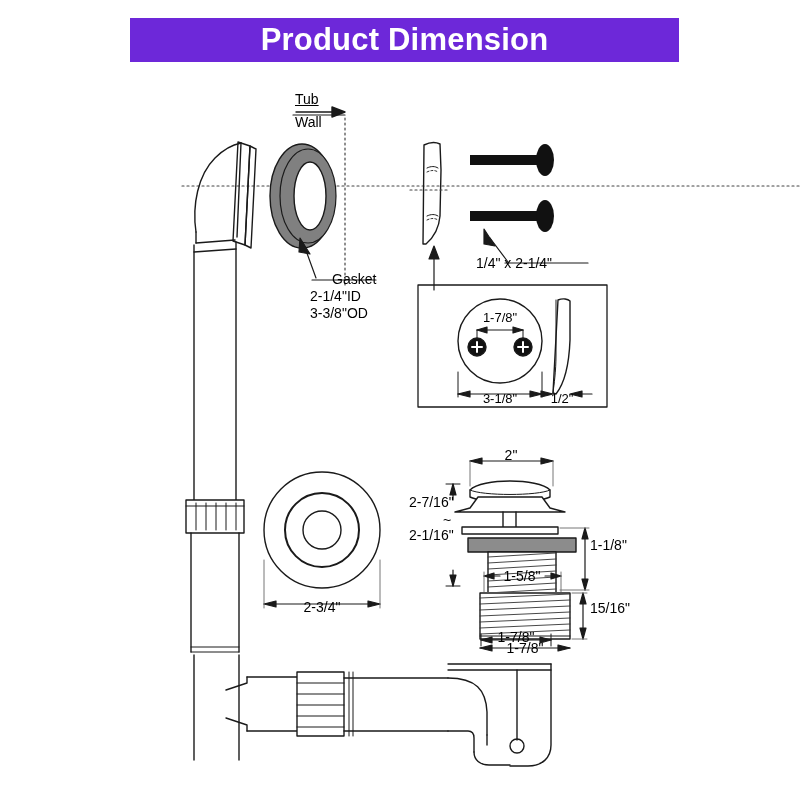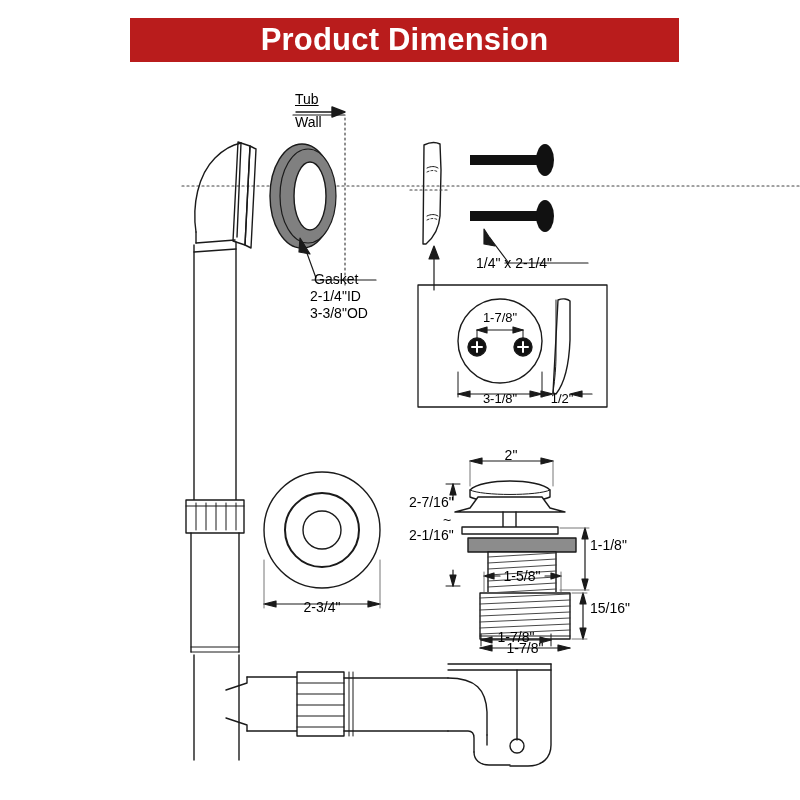--- a/index.html
+++ b/index.html
@@ -14,21 +14,21 @@
     background: #ffffff;
     font-family: "Liberation Sans", sans-serif;
     overflow: hidden;
   }
   #title-bar {
     position: absolute;
     left: 130px;
     top: 18px;
     width: 549px;
     height: 44px;
-    background: #b91c1c;
+    background: #6d28d9;
     display: flex;
     align-items: center;
     justify-content: center;
   }
   #title-text {
     color: #ffffff;
     font-size: 31px;
     font-weight: bold;
     letter-spacing: 0.2px;
     white-space: nowrap;
@@ -374,21 +374,21 @@
         <line x1="481" y1="634" x2="481" y2="646" stroke-width="1"></line>
         <line x1="551" y1="634" x2="551" y2="646" stroke-width="1"></line>
       </g>
 
     </g>
   </svg>
 
   <div class="lbl" style="left:295px; top:91px;text-decoration:underline;">Tub</div>
   <div class="lbl" style="left:295px; top:114px;">Wall</div>
 
-  <div class="lbl" style="left:314px; top:271px;">Gasket</div>
+  <div class="lbl" style="left:332px; top:271px;">Gasket</div>
   <div class="lbl" style="left:310px; top:288px;">2-1/4"ID</div>
   <div class="lbl" style="left:310px; top:305px;">3-3/8"OD</div>
 
   <div class="lbl" style="left:476px; top:255px;">1/4" x 2-1/4"</div>
 
   <div class="lbl sm" style="left: 500px; top: 310px; transform: translateX(-50%);">1-7/8"</div>
   <div class="lbl sm" style="left: 500px; top: 391px; transform: translateX(-50%);">3-1/8"</div>
   <div class="lbl sm" style="left: 562px; top: 391px; transform: translateX(-50%);">1/2"</div>
 
   <div class="lbl" style="left: 322px; top: 599px; transform: translateX(-50%);">2-3/4"</div>

